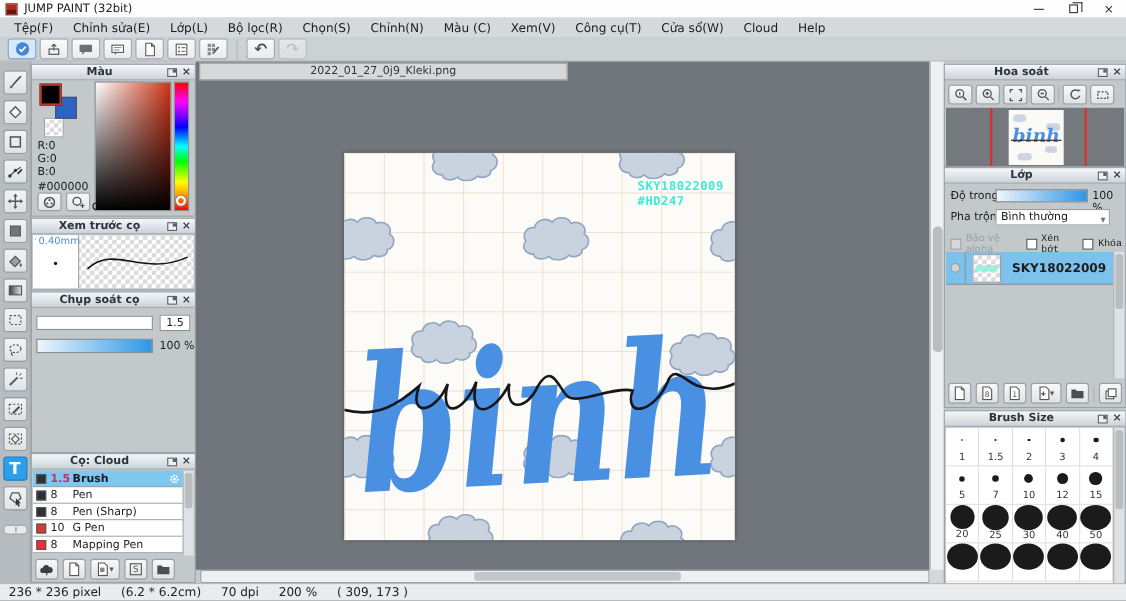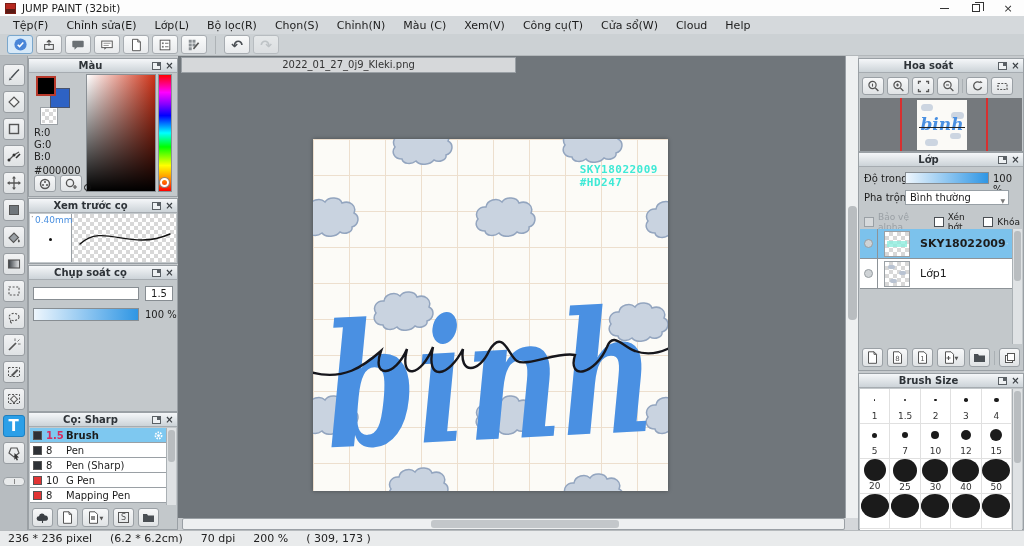--- a/index.html
+++ b/index.html
@@ -374,21 +374,21 @@
     <span class="pt-close">×</span>
   </div>
   <div class="slider-track" style="position:absolute; left:4px; top:21px; width:106px;"></div>
   <div class="value-box" style="position:absolute; left:116px; top:20px; width:28px; height:15px; line-height:13px;">1.5</div>
   <div class="slider-track slider-blue" style="position:absolute; left:4px; top:42px; width:106px;"></div>
   <span style="position:absolute; left:116px; top:43px; font-size:10px;">100 %</span>
 </div>
 
 <div class="panel" style="left:28px; top:412px; width:150px; height:118px;">
   <div class="panel-title">
-    <span class="pt-text">Cọ: Sharp</span>
+    <span class="pt-text">Cọ: Cloud</span>
     <span class="pt-popout"></span>
     <span class="pt-close">×</span>
   </div>
   <div style="position:absolute; left:1px; top:15px; width:138px;">
     <div class="brush-row sel">
       <span class="brush-swatch" style="background: rgb(46, 49, 54);"></span>
       <span class="brush-size">1.5</span>
       <span>Brush</span>
       <svg class="gear" width="11" height="11">
           <use href="#gearw"></use>
@@ -576,48 +576,37 @@
   <span style="position:absolute; left:134px; top:20px; font-size:10px;">100 %</span>
   <span style="position:absolute; left:5px; top:39px; font-size:10px;">Pha trộn</span>
   <div style="position:absolute; left:46px; top:37px; width:104px; height:15px; background:#fff; border:1px solid #98a0a6; font-size:10px; line-height:13px; padding-left:4px;">
     <span>Bình thường</span>
     <span style="position:absolute; right:3px; top:3px; font-size:6px; color:#777;">▼</span>
   </div>
   <div style="position:absolute; left:5px; top:59px; display:flex; align-items:center; gap:4px; width:156px;">
     <span class="checkbox dis"></span>
     <span style="font-size:9px; color:#9aa0a5;">Bảo vệ alpha</span>
     <span class="checkbox" style="margin-left:3px;"></span>
-    <span style="font-size:9px;">Xén bớt</span>
+    <span style="font-size:9px;font-family:Liberation Mono, monospace;">Xén bớt</span>
     <span class="checkbox" style="margin-left:3px;"></span>
-    <span style="font-size:9px;">Khóa</span>
+    <span style="font-size:9px;font-family:Liberation Mono, monospace;">Khóa</span>
   </div>
   <div style="position:absolute; left:1px; top:76px; width:152px;">
     <div class="layer-row sel">
       <div class="vis-cell">
           <div class="vis-dot"></div>
         </div>
       <div class="layer-thumb checker">
           <div style="position:absolute; left:2px; top:9px; width:20px; height:6px; background:#8deede; opacity:.8;"></div>
         </div>
       <span class="layer-name">SKY18022009</span>
       <svg class="gear" width="13" height="13">
           <use href="#gearw"></use>
         </svg>
     </div>
-    <div class="layer-row">
-      <div class="vis-cell">
-          <div class="vis-dot"></div>
-        </div>
-      <div class="layer-thumb checker">
-        <div style="position:absolute; left:3px; top:3px; width:7px; height:4px; border-radius:3px; background:#b9c3d2;"></div>
-        <div style="position:absolute; right:3px; top:9px; width:7px; height:4px; border-radius:3px; background:#b9c3d2;"></div>
-        <div style="position:absolute; left:5px; bottom:3px; width:7px; height:4px; border-radius:3px; background:#b9c3d2;"></div>
-      </div>
-      <span class="layer-name">Lớp1</span>
-    </div>
   </div>
   <div class="side-scroll" style="top:76px; height:115px;">
       <div class="thumb" style="top:2px; height:50px;"></div>
     </div>
   <div style="position:absolute; left:3px; bottom:3px; display:flex; gap:4px; align-items:center;">
     <div class="mini-btn">
         <svg width="11" height="13" viewBox="0 0 11 13">
           <path d="M1.5 .8 h5.5 l2.5 2.5 v9 h-8 z" fill="#fff" stroke="#555"></path>
           <path d="M7 .8 v2.5 h2.5" fill="none" stroke="#555"></path>
         </svg>

